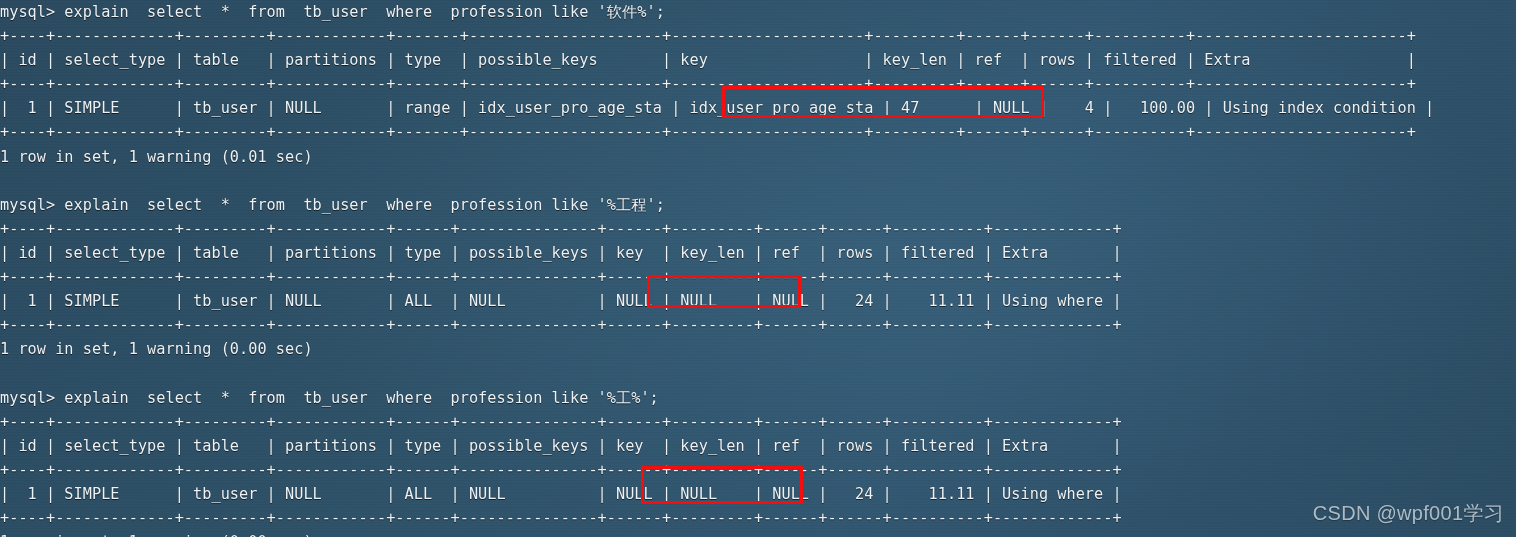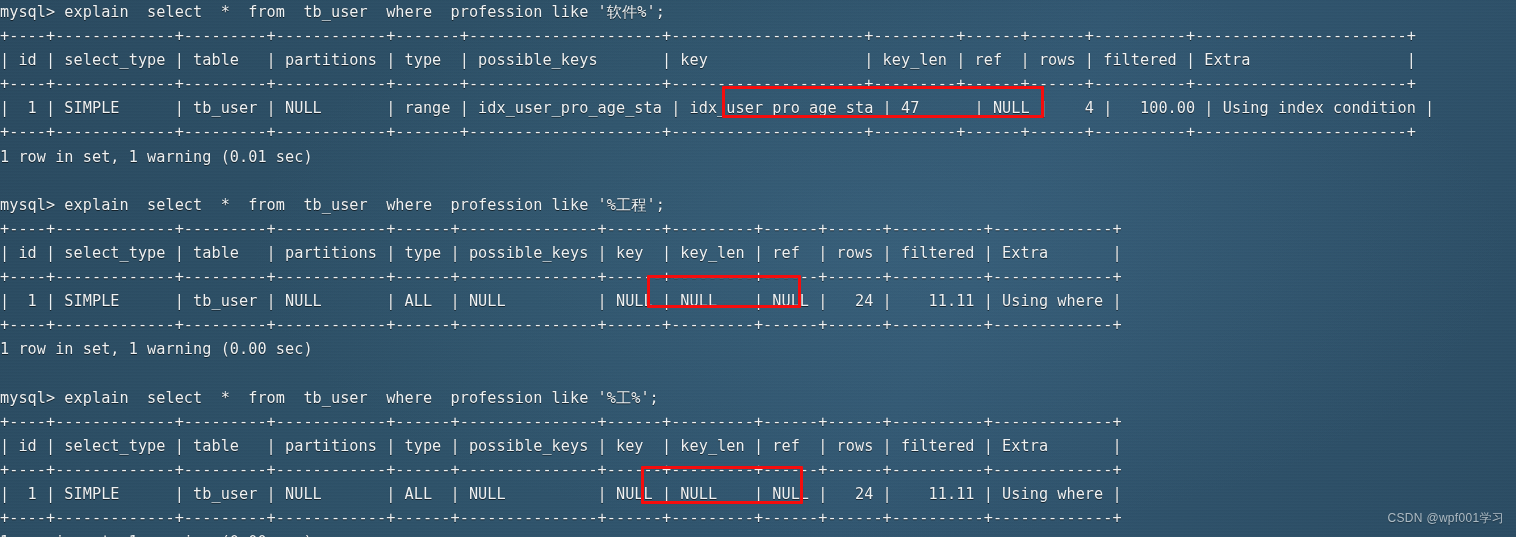--- a/index.html
+++ b/index.html
@@ -43,21 +43,21 @@
   .line {
     height: 24.1px;
     white-space: pre;
     overflow: hidden;
   }
   .watermark {
     position: absolute;
     right: 12px;
     bottom: 10px;
     font-family: "Liberation Sans", "DejaVu Sans", sans-serif;
-    font-size: 12px;
+    font-size: 20px;
     color: #c9d3d9;
     opacity: 0.82;
     letter-spacing: 0.3px;
     z-index: 5;
     text-shadow: 0 1px 1px rgba(0,0,0,0.4);
   }
   .hlbox {
     position: absolute;
     border: 3px solid #f60d0d;
     box-sizing: border-box;

